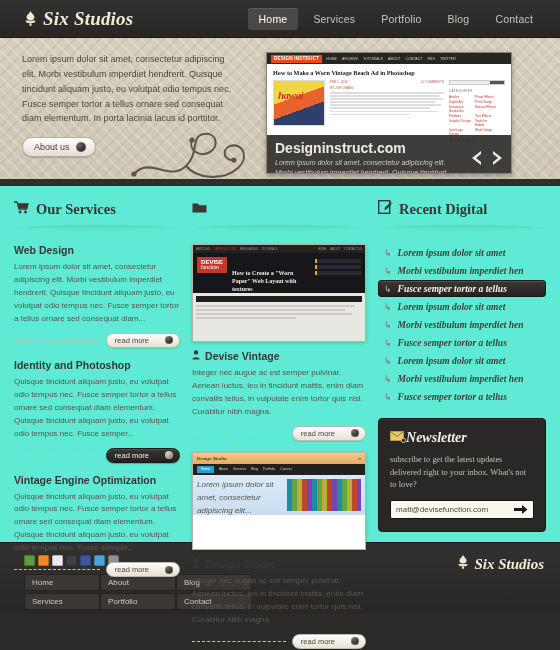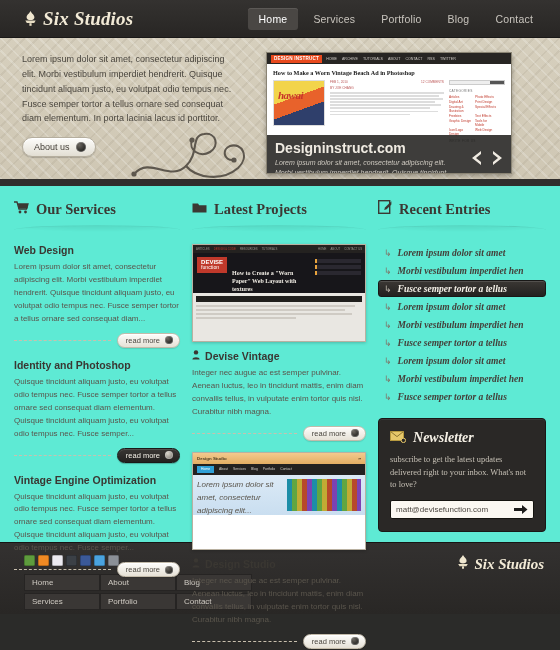--- a/index.html
+++ b/index.html
@@ -133,21 +133,21 @@
     border-radius:50%;
   }
   .svc{ margin-bottom:4px; }
   .svc h3{ font-size:10.5px; font-weight:bold; color:#3a3732; margin-bottom:5px; }
   .svc p{ font-size:8px; line-height:1.62; color:#5a554c; }
   .rowline{
     display:flex; align-items:center; gap:6px; margin:7px 0 11px;
   }
   .dashes{ flex:1; border-top:1px dashed #c9c0ae; }
   .readmore{
-    display:inline-flex; align-items:center; gap:5px;
+    display:inline-flex; align-items:center; gap:16px;
     background:linear-gradient(#fdfdfb,#e6e1d6);
     border:1px solid #c3bbaa; border-radius:10px;
     padding:2px 6px 2px 8px; font-size:7.5px; color:#4a463f;
     box-shadow:0 1px 1px rgba(0,0,0,.12), inset 0 1px 0 #fff;
     cursor:pointer; white-space:nowrap;
   }
   .readmore.hot{
     background:linear-gradient(#3a3734,#232120);
     border-color:#1a1918; color:#f3efe6;
     box-shadow:0 1px 1px rgba(0,0,0,.25), inset 0 1px 0 rgba(255,255,255,.12);
@@ -208,21 +208,21 @@
     background:linear-gradient(#3b3834,#232120); color:#f6f2e9;
     border:1px solid #191817; padding:2.5px 5px;
     box-shadow:inset 0 1px 0 rgba(255,255,255,.13);
   }
   .entries li.active .arr{ color:#bdb7ac; }
 
   .newsletter{
     margin-top:13px; background:#2a2826; border:1px solid #191817; border-radius:4px;
     padding:10px 11px 12px; box-shadow:inset 0 1px 0 rgba(255,255,255,.08);
   }
-  .nl-head{ display:flex; align-items:center; gap:7px; margin-bottom:7px;}
+  .nl-head{ display:flex; align-items:center; margin-bottom:7px;}
   .nl-head h2{ font-family:"Liberation Serif",serif; font-style:italic; font-weight:bold; font-size:14px; color:#f5f0e5;}
   .nl-copy{ font-family:"Liberation Serif",serif; font-size:8.4px; line-height:1.5; color:#c6c0b5; margin-bottom:8px;}
   .nl-field{
     display:flex; align-items:center; background:#fbf8f1; border:1px solid #15140f;
     border-radius:2px; padding:3px 5px;
   }
   .nl-field input{
     flex:1; border:0; outline:0; background:transparent;
     font-family:"Liberation Sans",sans-serif; font-size:8px; color:#4c4740;
   }
@@ -425,21 +425,20 @@
       </div>
     </div>
 
     <div class="col-b">
       <div class="sec-head">
         <span>
           <svg width="15" height="12" viewBox="0 0 15 12">
             <path d="M0.5 1.5 H6 L7.2 3.2 H14.5 V10.5 H0.5 Z" fill="#3b3833"></path>
           </svg>
         </span>
-        <h2>Latest Projects</h2>
       </div>
       <div class="sec-rule"></div>
 
       <div class="proj">
         <div class="proj-shot">
           <div class="s1-top">
             <i>ARTICLES</i>
             <i class="r">DESIGN &amp; CODE</i>
             <i>RESOURCES</i>
             <i>TUTORIALS</i>
@@ -529,21 +528,21 @@
     </div>
 
     <div class="col-c">
       <div class="sec-head">
         <span>
           <svg width="14" height="14" viewBox="0 0 14 14">
             <rect x="0.7" y="0.7" width="11" height="12.6" fill="none" stroke="#3b3833" stroke-width="1.4"></rect>
             <path d="M13.4 1.2 L7 7.6 L6.2 10 L8.6 9.2 L13.4 4.4 Z" fill="#3b3833"></path>
           </svg>
         </span>
-        <h2>Recent Entries</h2>
+        <h2>Recent Digital</h2>
       </div>
       <div class="sec-rule"></div>
 
       <ul class="entries">
         <li>
             <span class="arr">↳</span>
             <span>Lorem ipsum dolor sit amet</span>
           </li>
         <li>
             <span class="arr">↳</span>

